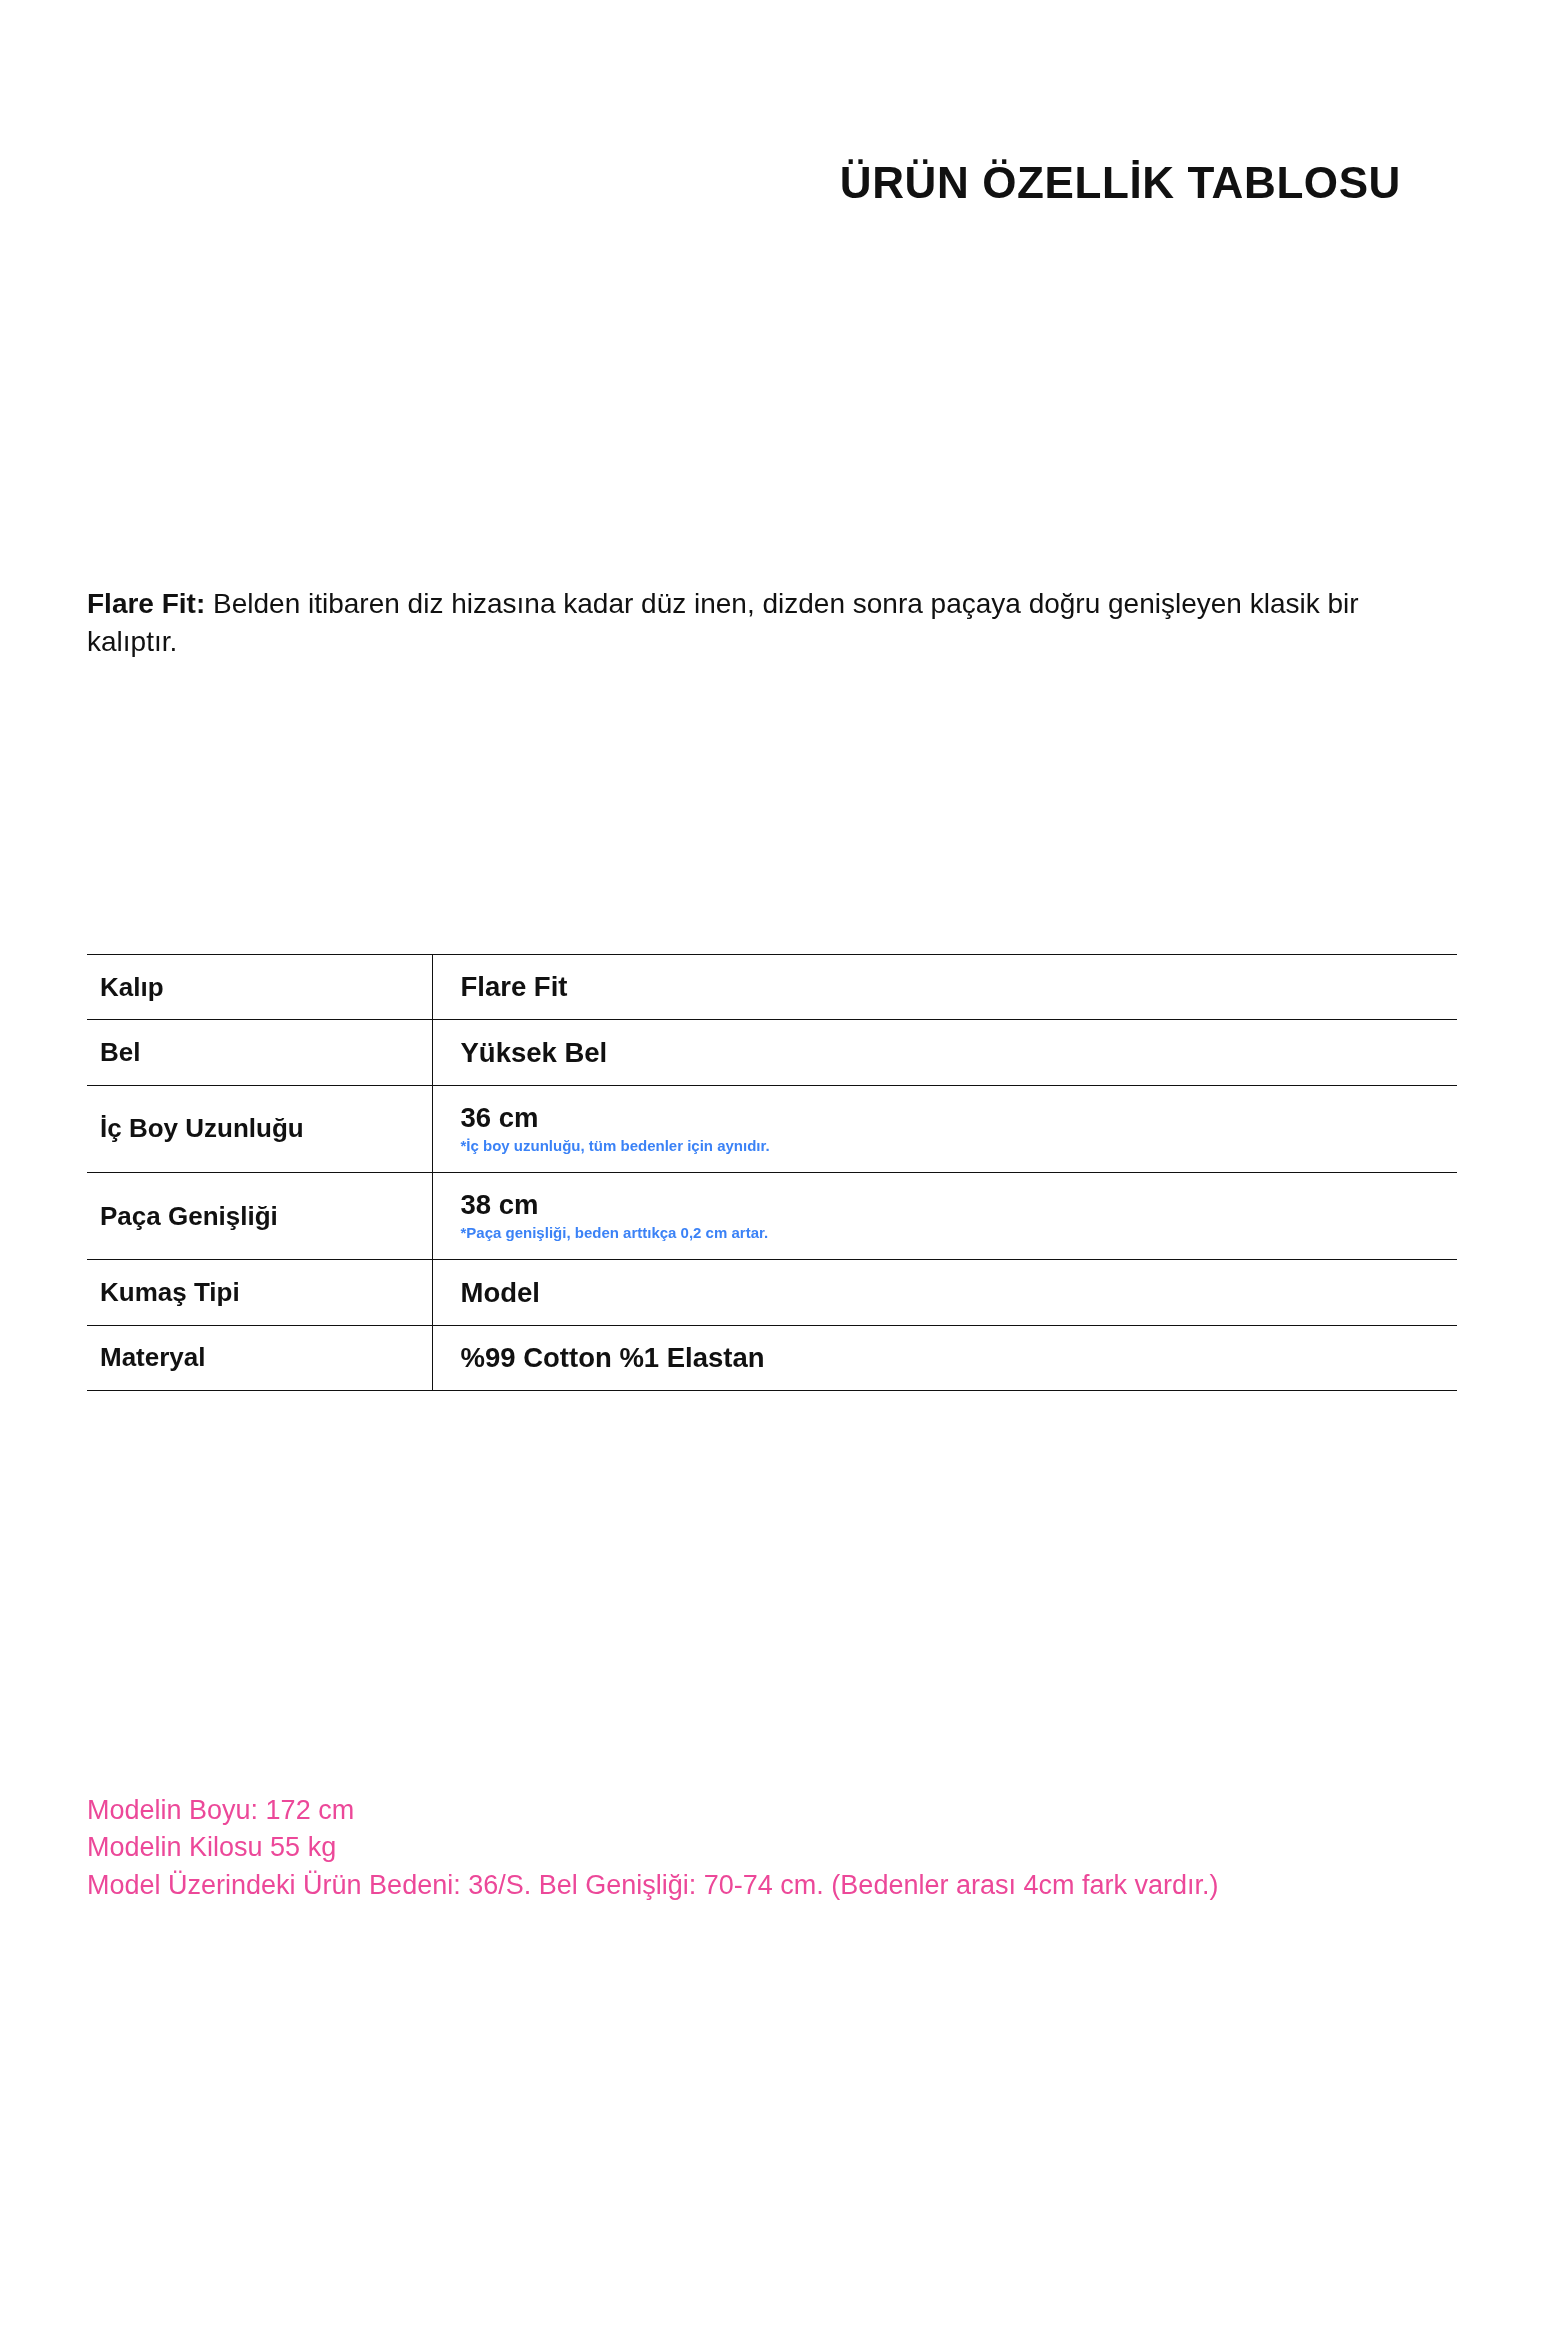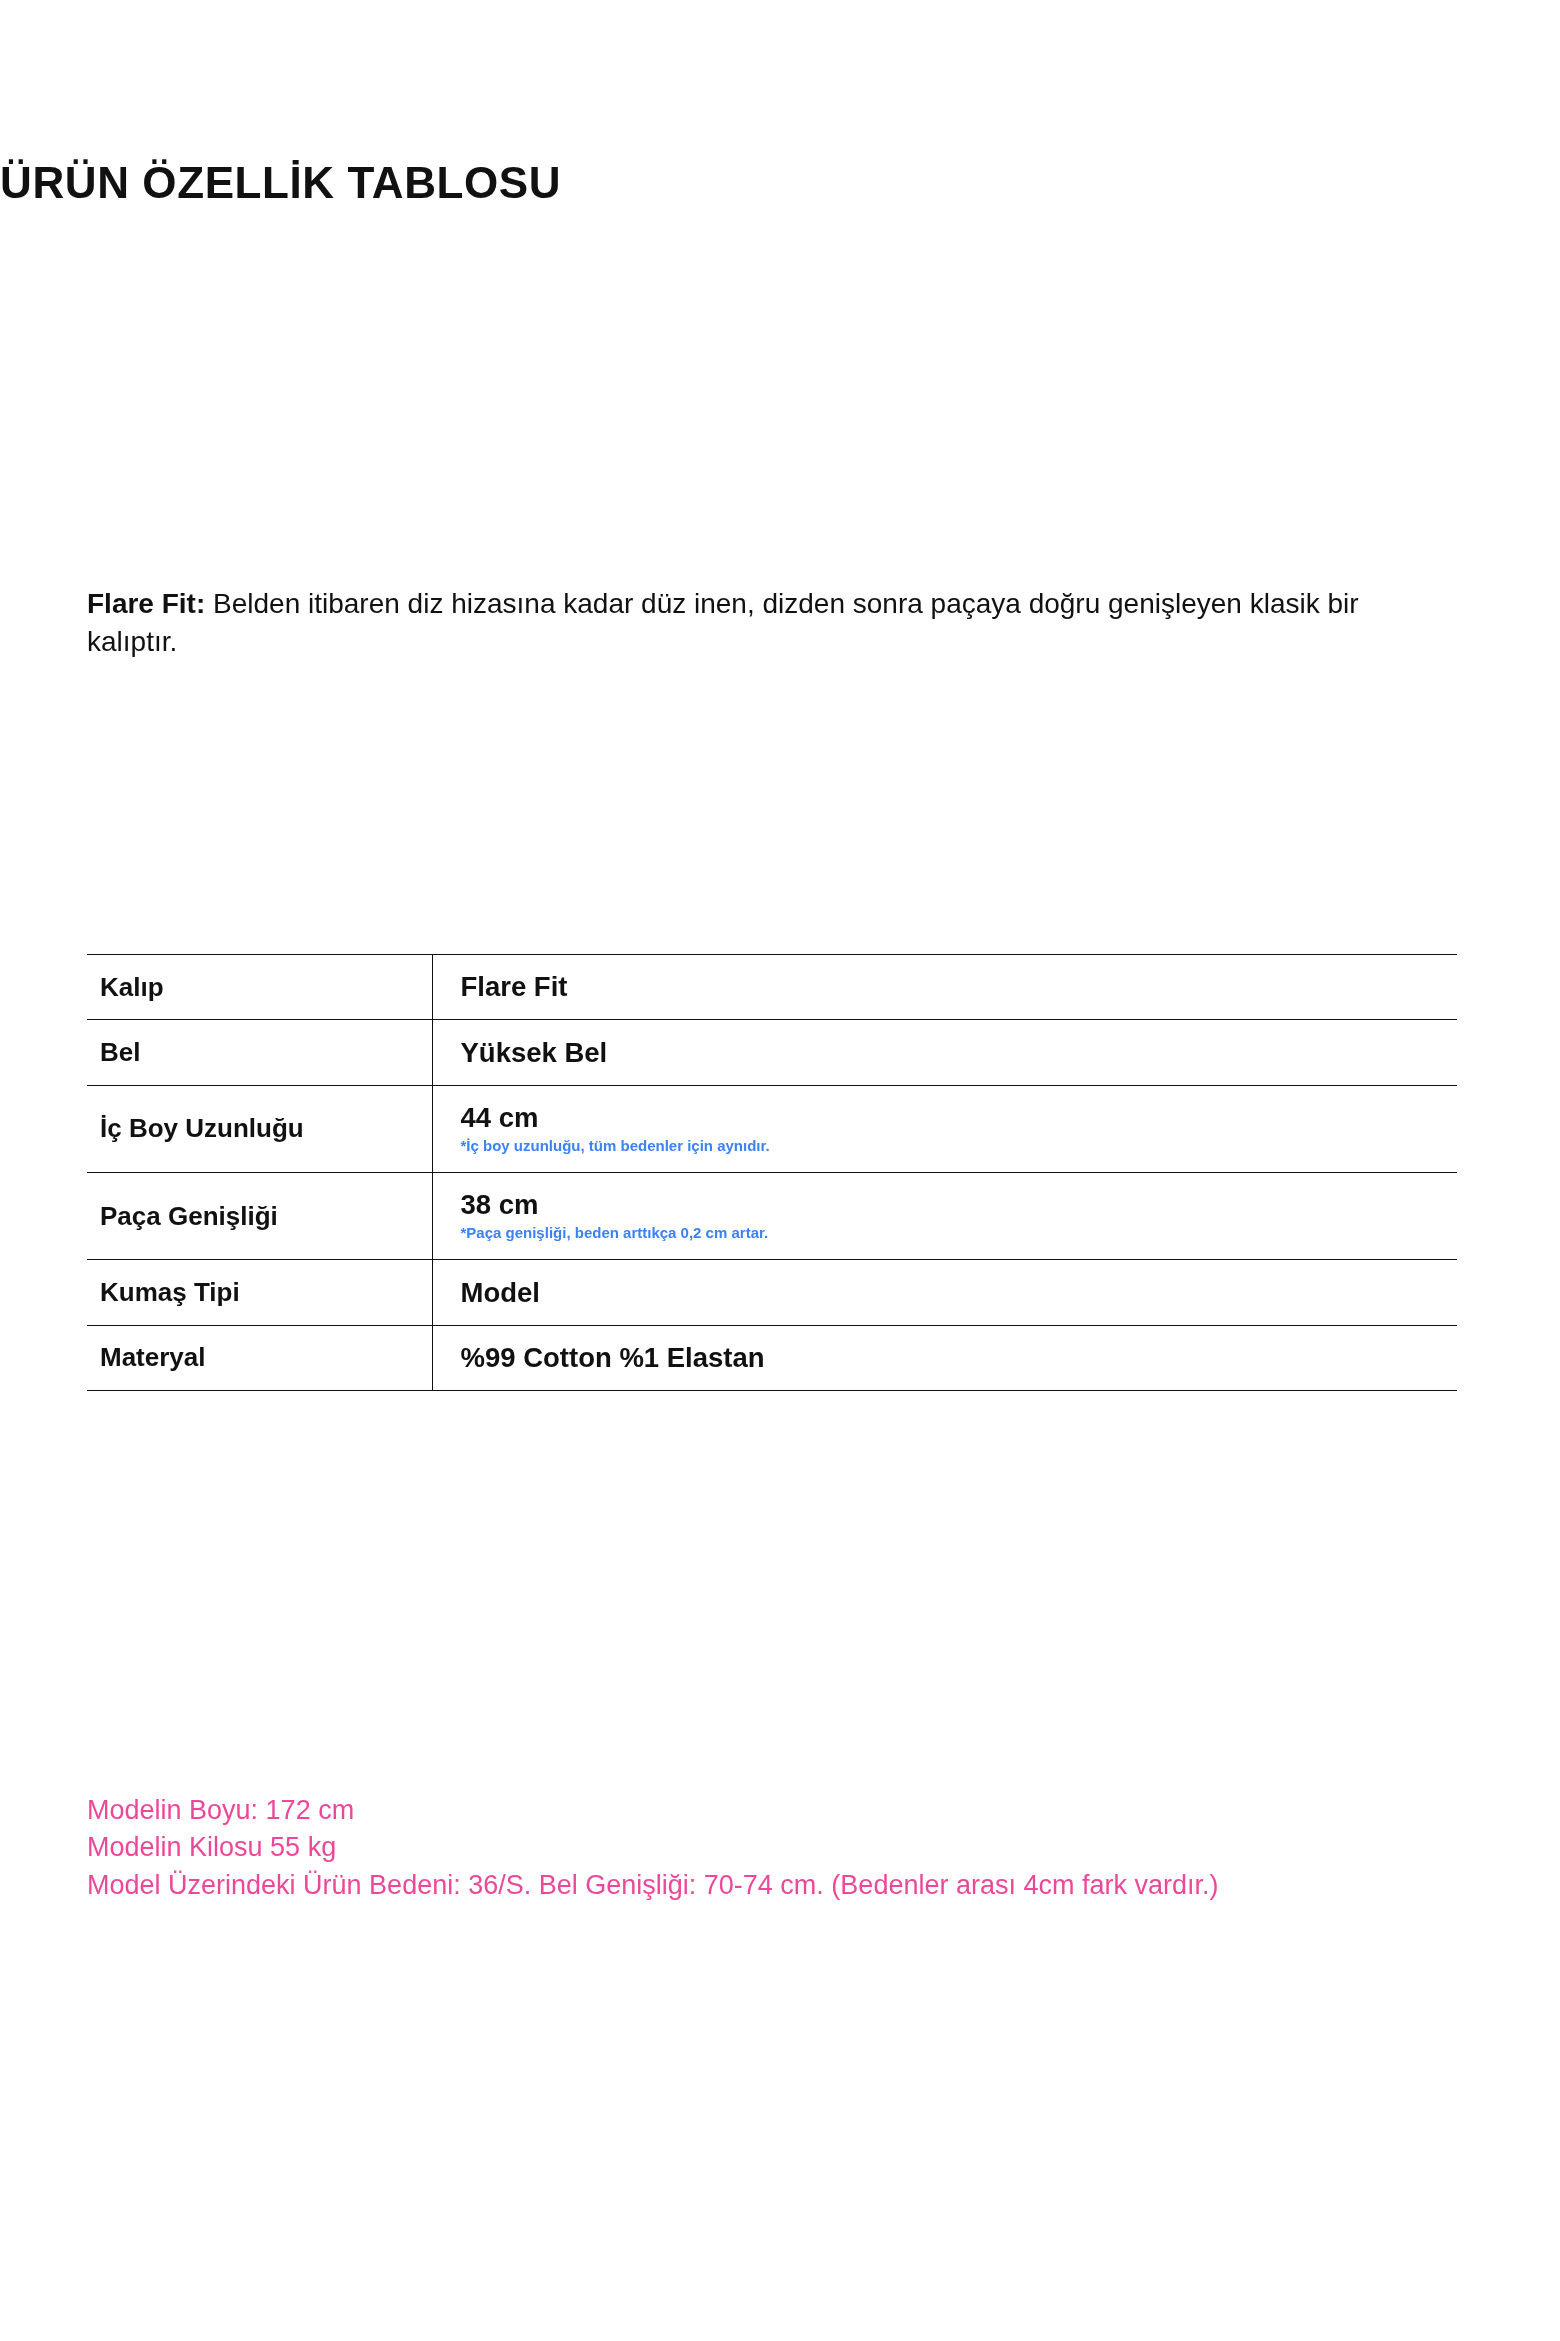--- a/index.html
+++ b/index.html
@@ -24,21 +24,21 @@
     width: 1561px;
     height: 2342px;
     background: #ffffff;
   }
 
   .title {
     position: absolute;
     left: 0;
     top: 158px;
     width: 1401px;
-    text-align: left;
+    text-align: right;
     font-size: 44px;
     font-weight: bold;
     letter-spacing: 0.6px;
     color: #111111;
   }
 
   .intro {
     position: absolute;
     left: 87px;
     top: 585px;
@@ -138,21 +138,21 @@
       </tr>
       <tr>
         <td class="label">Bel</td>
         <td class="value">
           <span class="value-main">Yüksek Bel</span>
         </td>
       </tr>
       <tr>
         <td class="label">İç Boy Uzunluğu</td>
         <td class="value">
-          <span class="value-main">44 cm</span>
+          <span class="value-main">36 cm</span>
           <span class="value-note">*İç boy uzunluğu, tüm bedenler için aynıdır.</span>
         </td>
       </tr>
       <tr>
         <td class="label">Paça Genişliği</td>
         <td class="value">
           <span class="value-main">38 cm</span>
           <span class="value-note">*Paça genişliği, beden arttıkça 0,2 cm artar.</span>
         </td>
       </tr>

